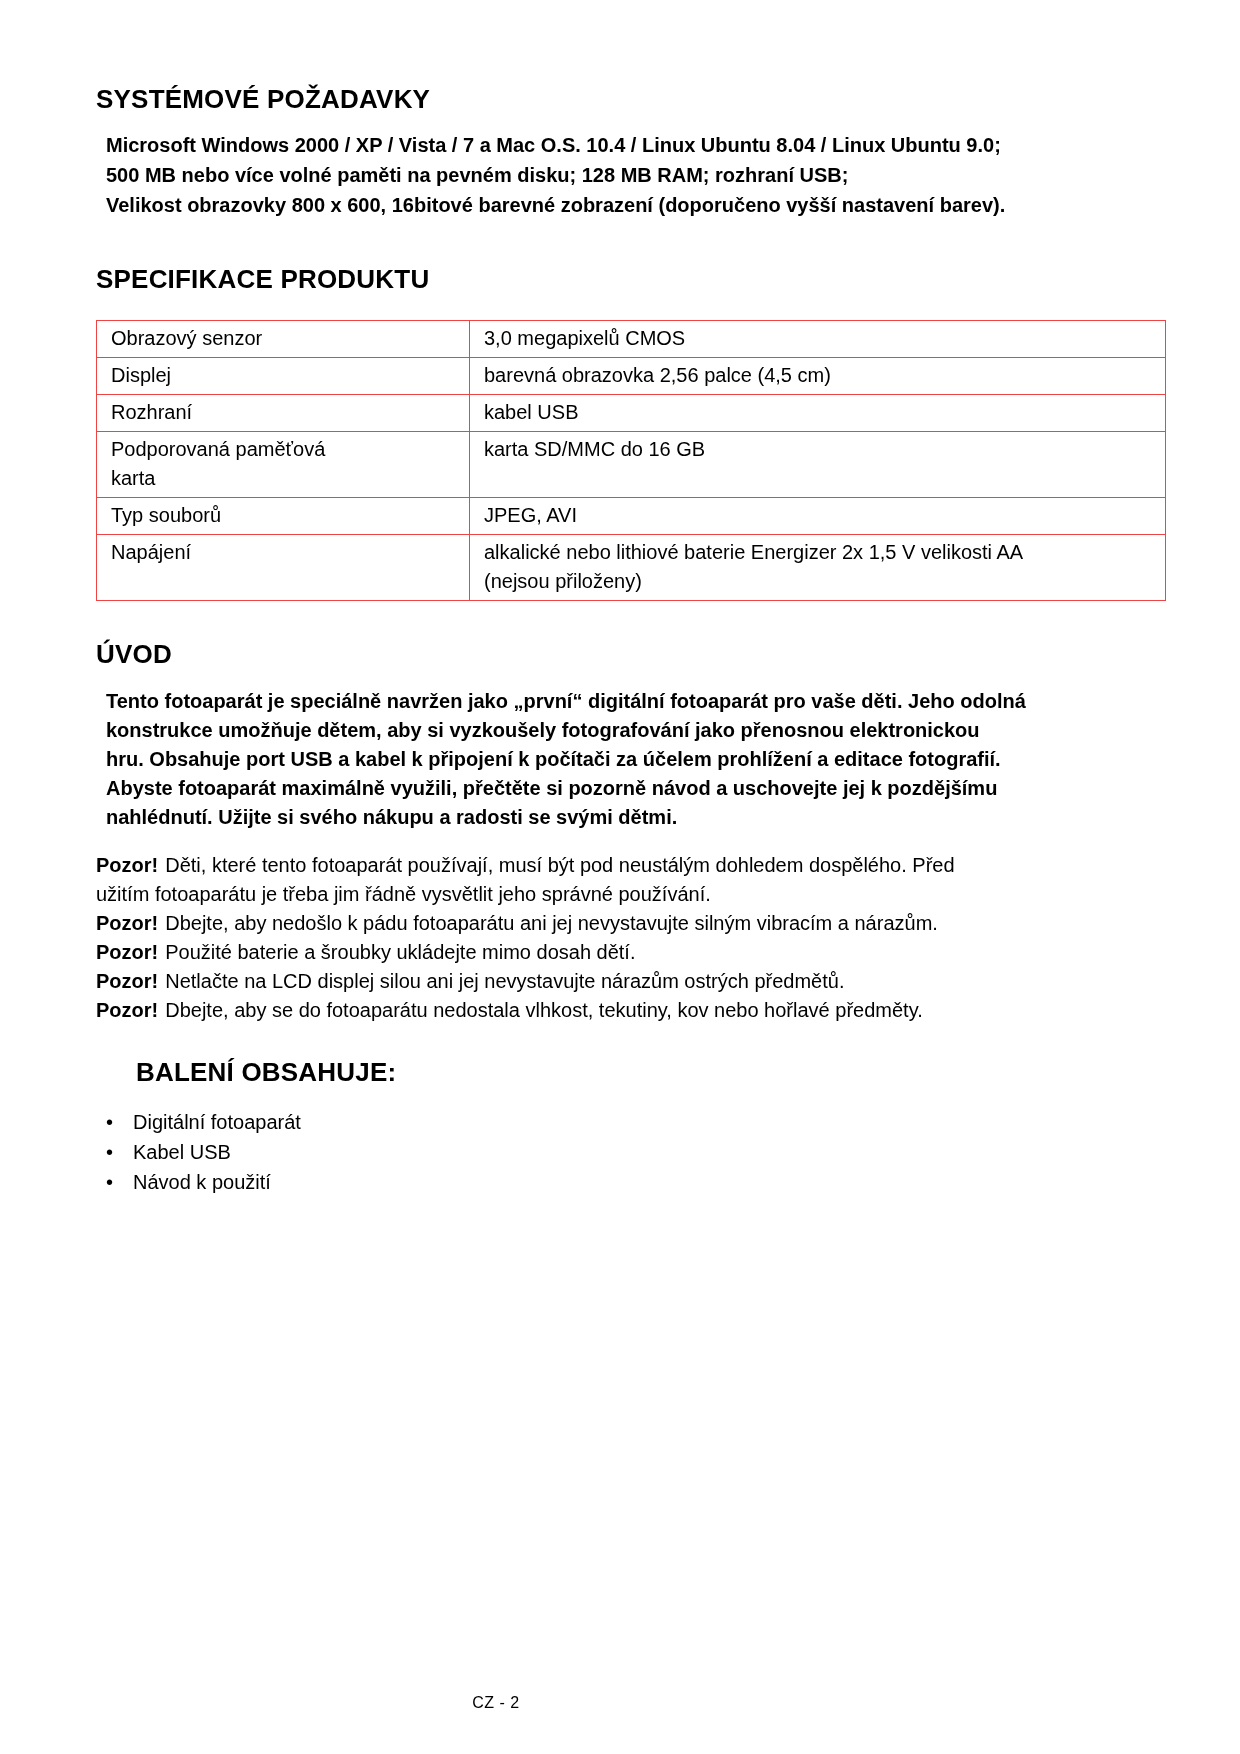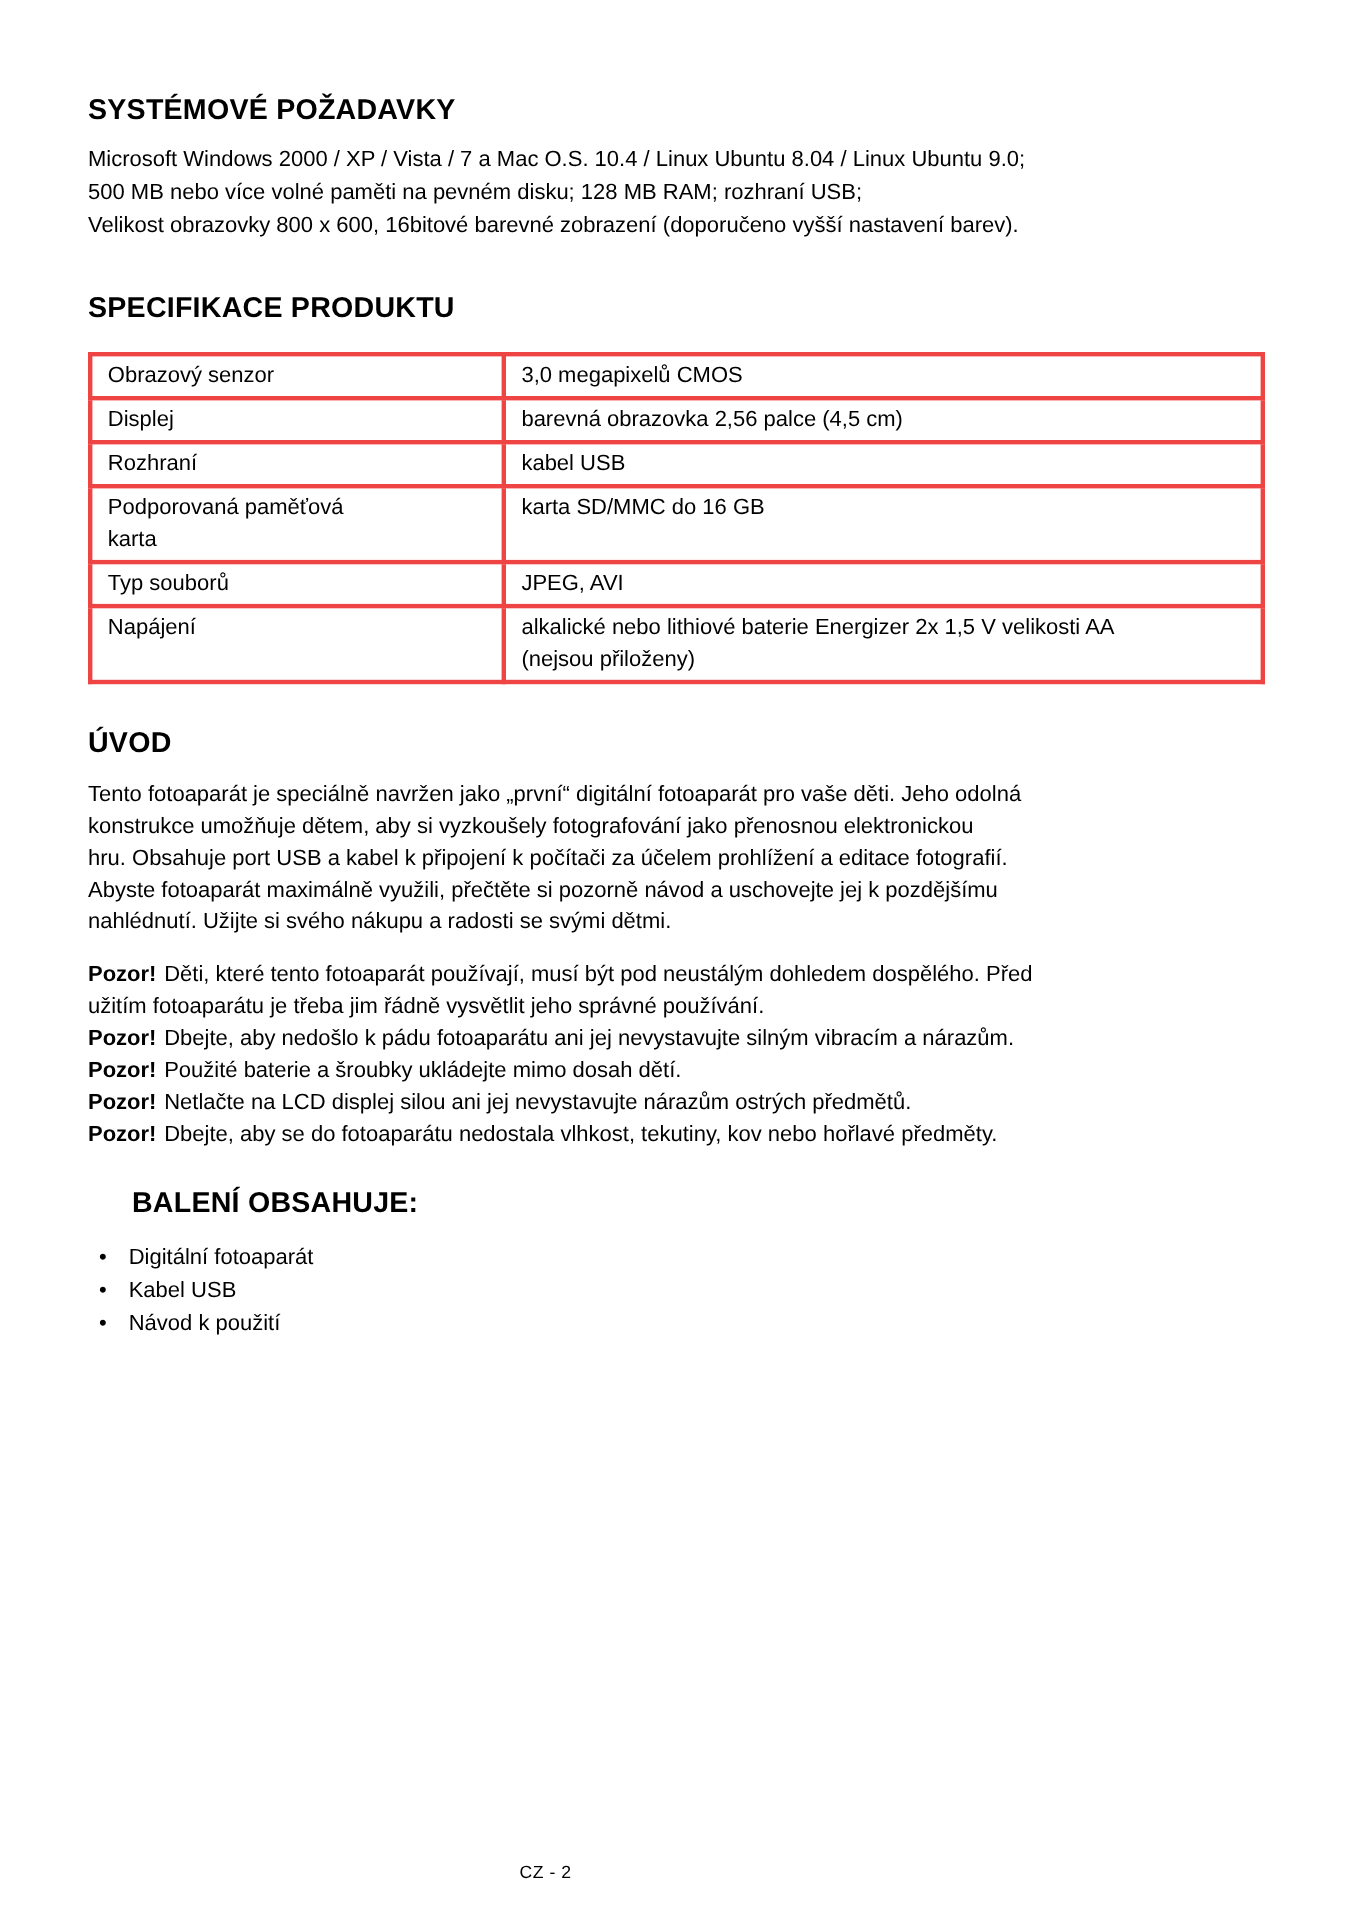--- a/index.html
+++ b/index.html
@@ -5,52 +5,53 @@
   html,body { margin:0; padding:0; }
   body {
     width:1240px; height:1754px;
     background:#ffffff;
     color:#000000;
     font-family:"Liberation Sans", sans-serif;
     position:relative;
   }
   .content {
     position:absolute;
-    left:80px; top:0;
+    left:96px; top:0;
     width:1072px;
   }
   .heading {
     font-size:26px;
     font-weight:bold;
     letter-spacing:0.2px;
     line-height:30px;
     margin:0;
   }
   #sysreq-heading   { margin-top:84px; }
   #spec-heading     { margin-top:44px; }
   #intro-heading    { margin-top:38px; }
   #package-heading  { margin-top:32px;margin-left:40px; }
 
   .bodytext {
     font-size:20px;
     line-height:30px;
-    margin:0;
+    margin:10px;
+    font-weight:bold;
   }
   .preline { white-space:pre-line; }
 
   #sysreq-body { margin-top:16px; }
 
   table.spec {
     margin-top:26px;
     border-collapse:collapse;
     width:1070px;
     font-size:20px;
   }
   table.spec, table.spec td {
-    border:4px solid #ef4444;
+    border:1px solid #ef4444;
   }
   table.spec td {
     padding:3px 14px 4px 14px;
     line-height:29px;
     vertical-align:top;
   }
   td.spec-label { width:344px; }
 
   #intro-body { margin-top:18px; line-height:29px; }
 

